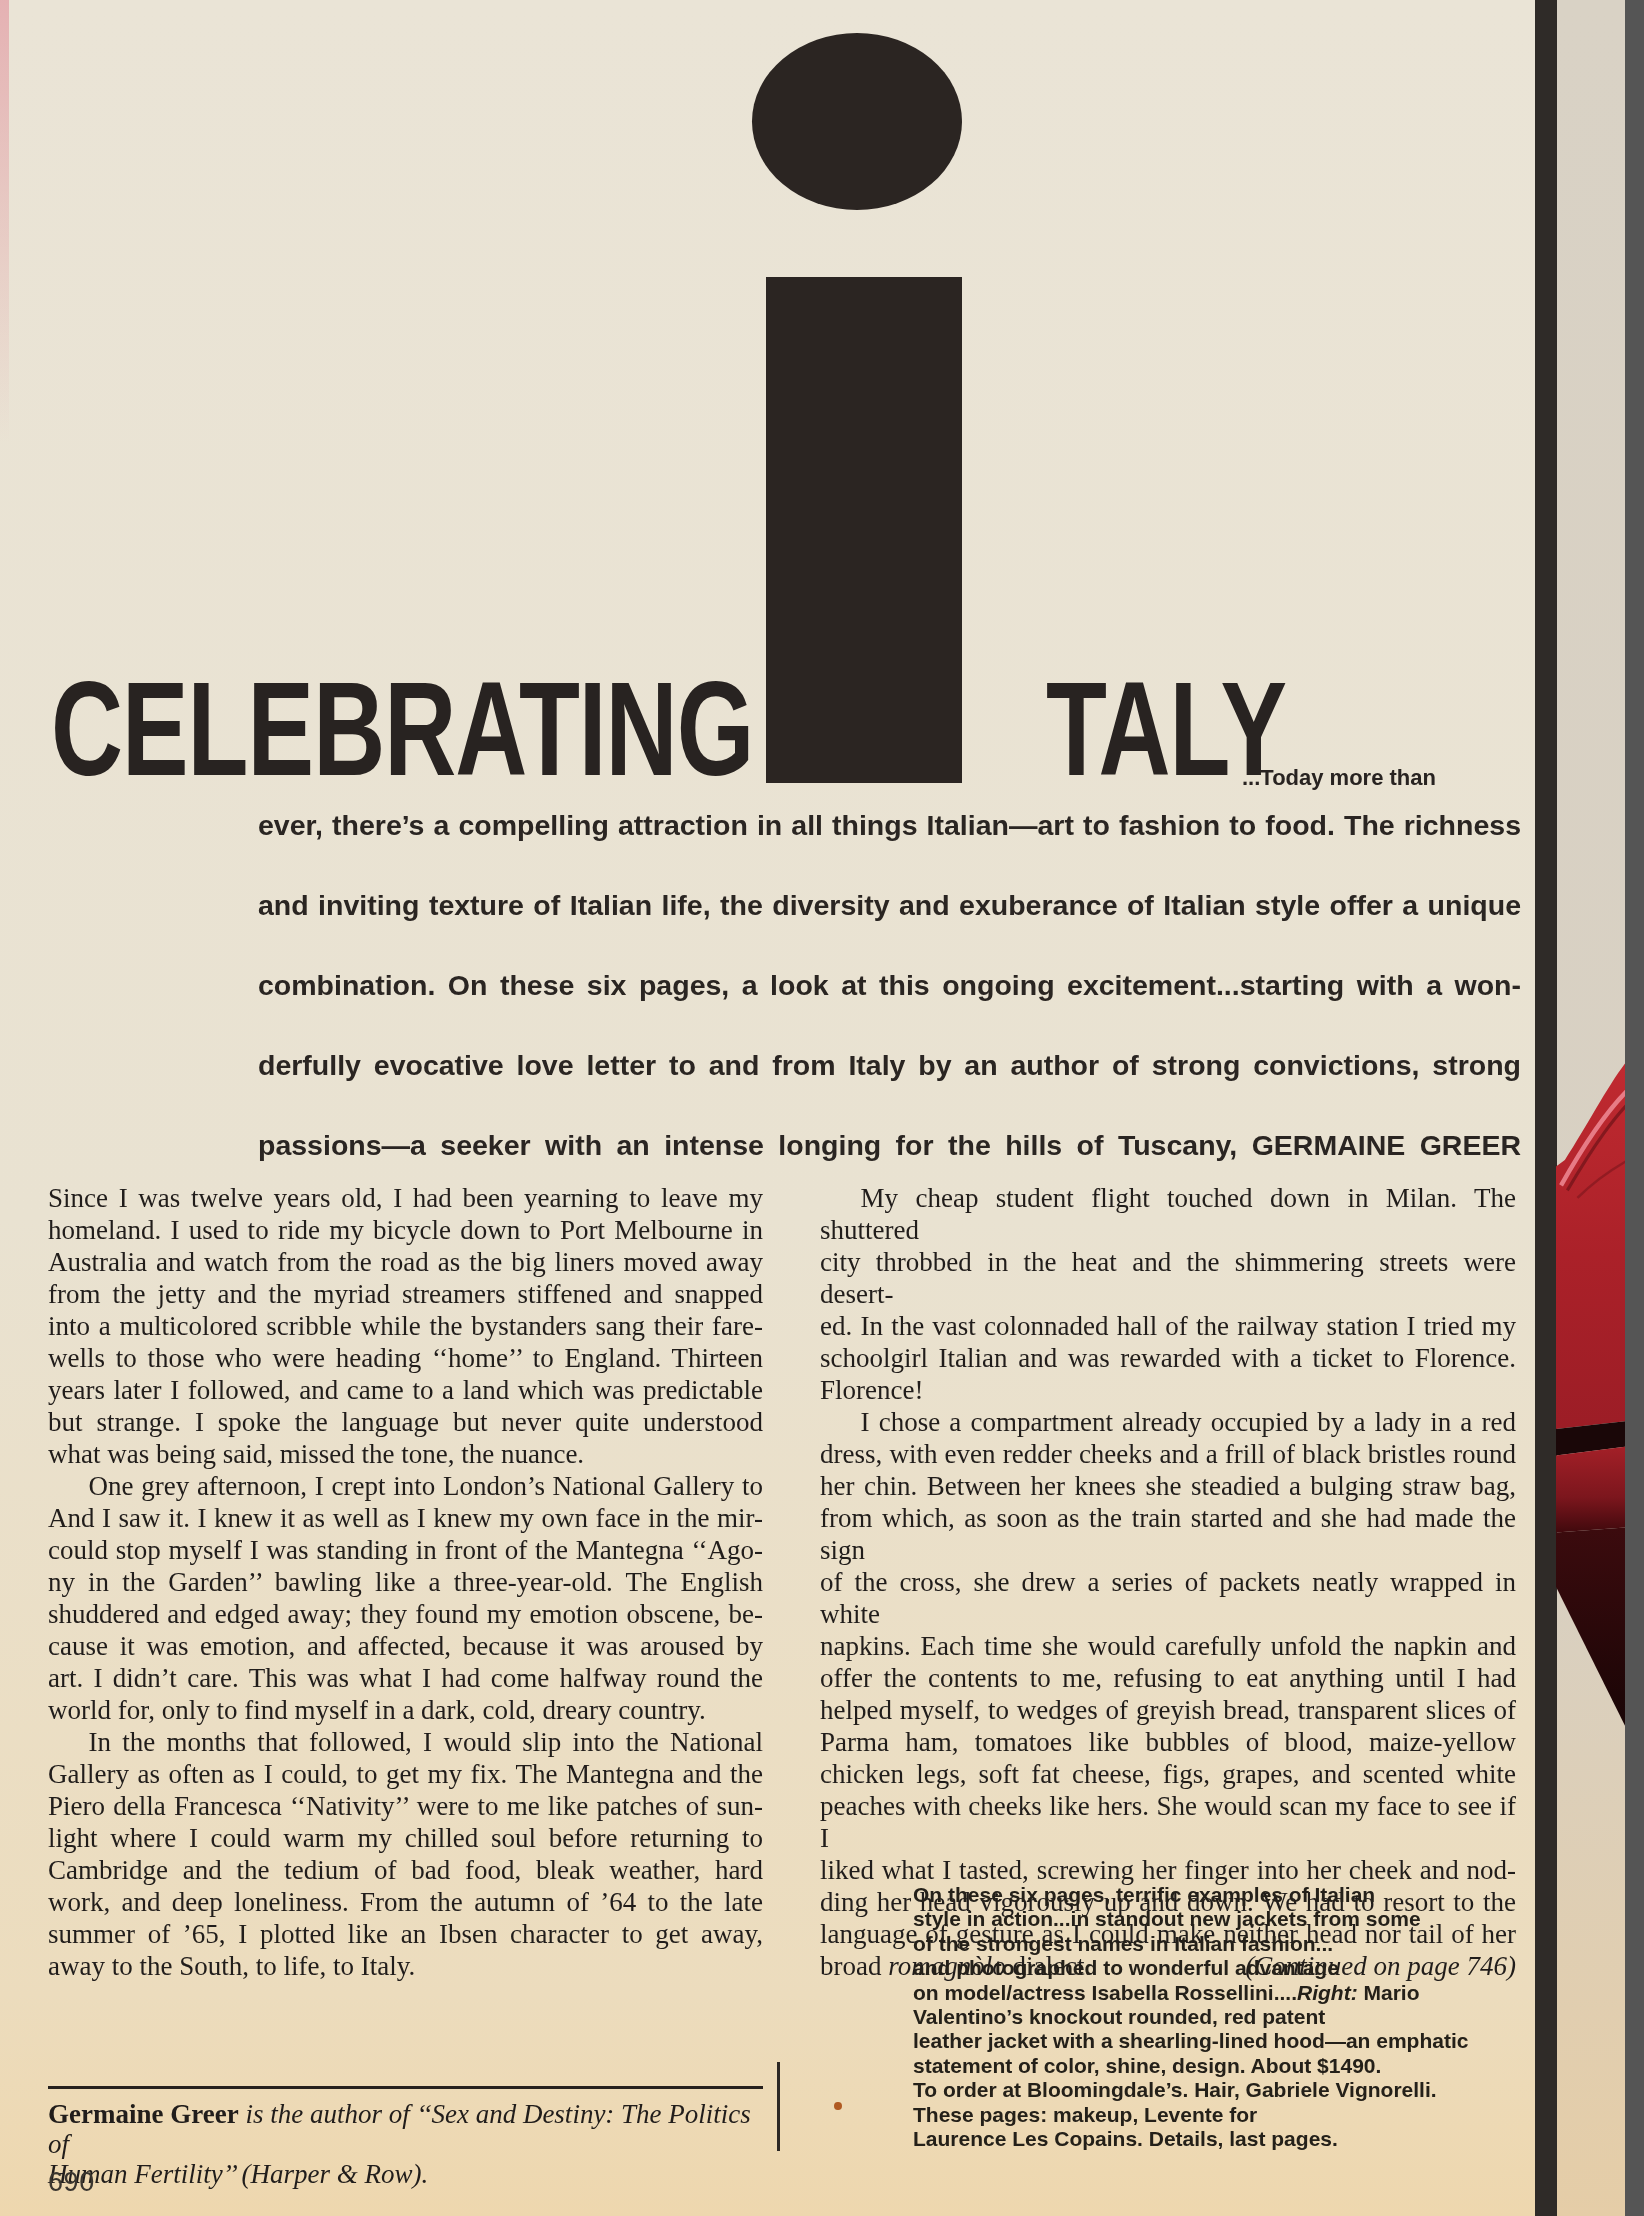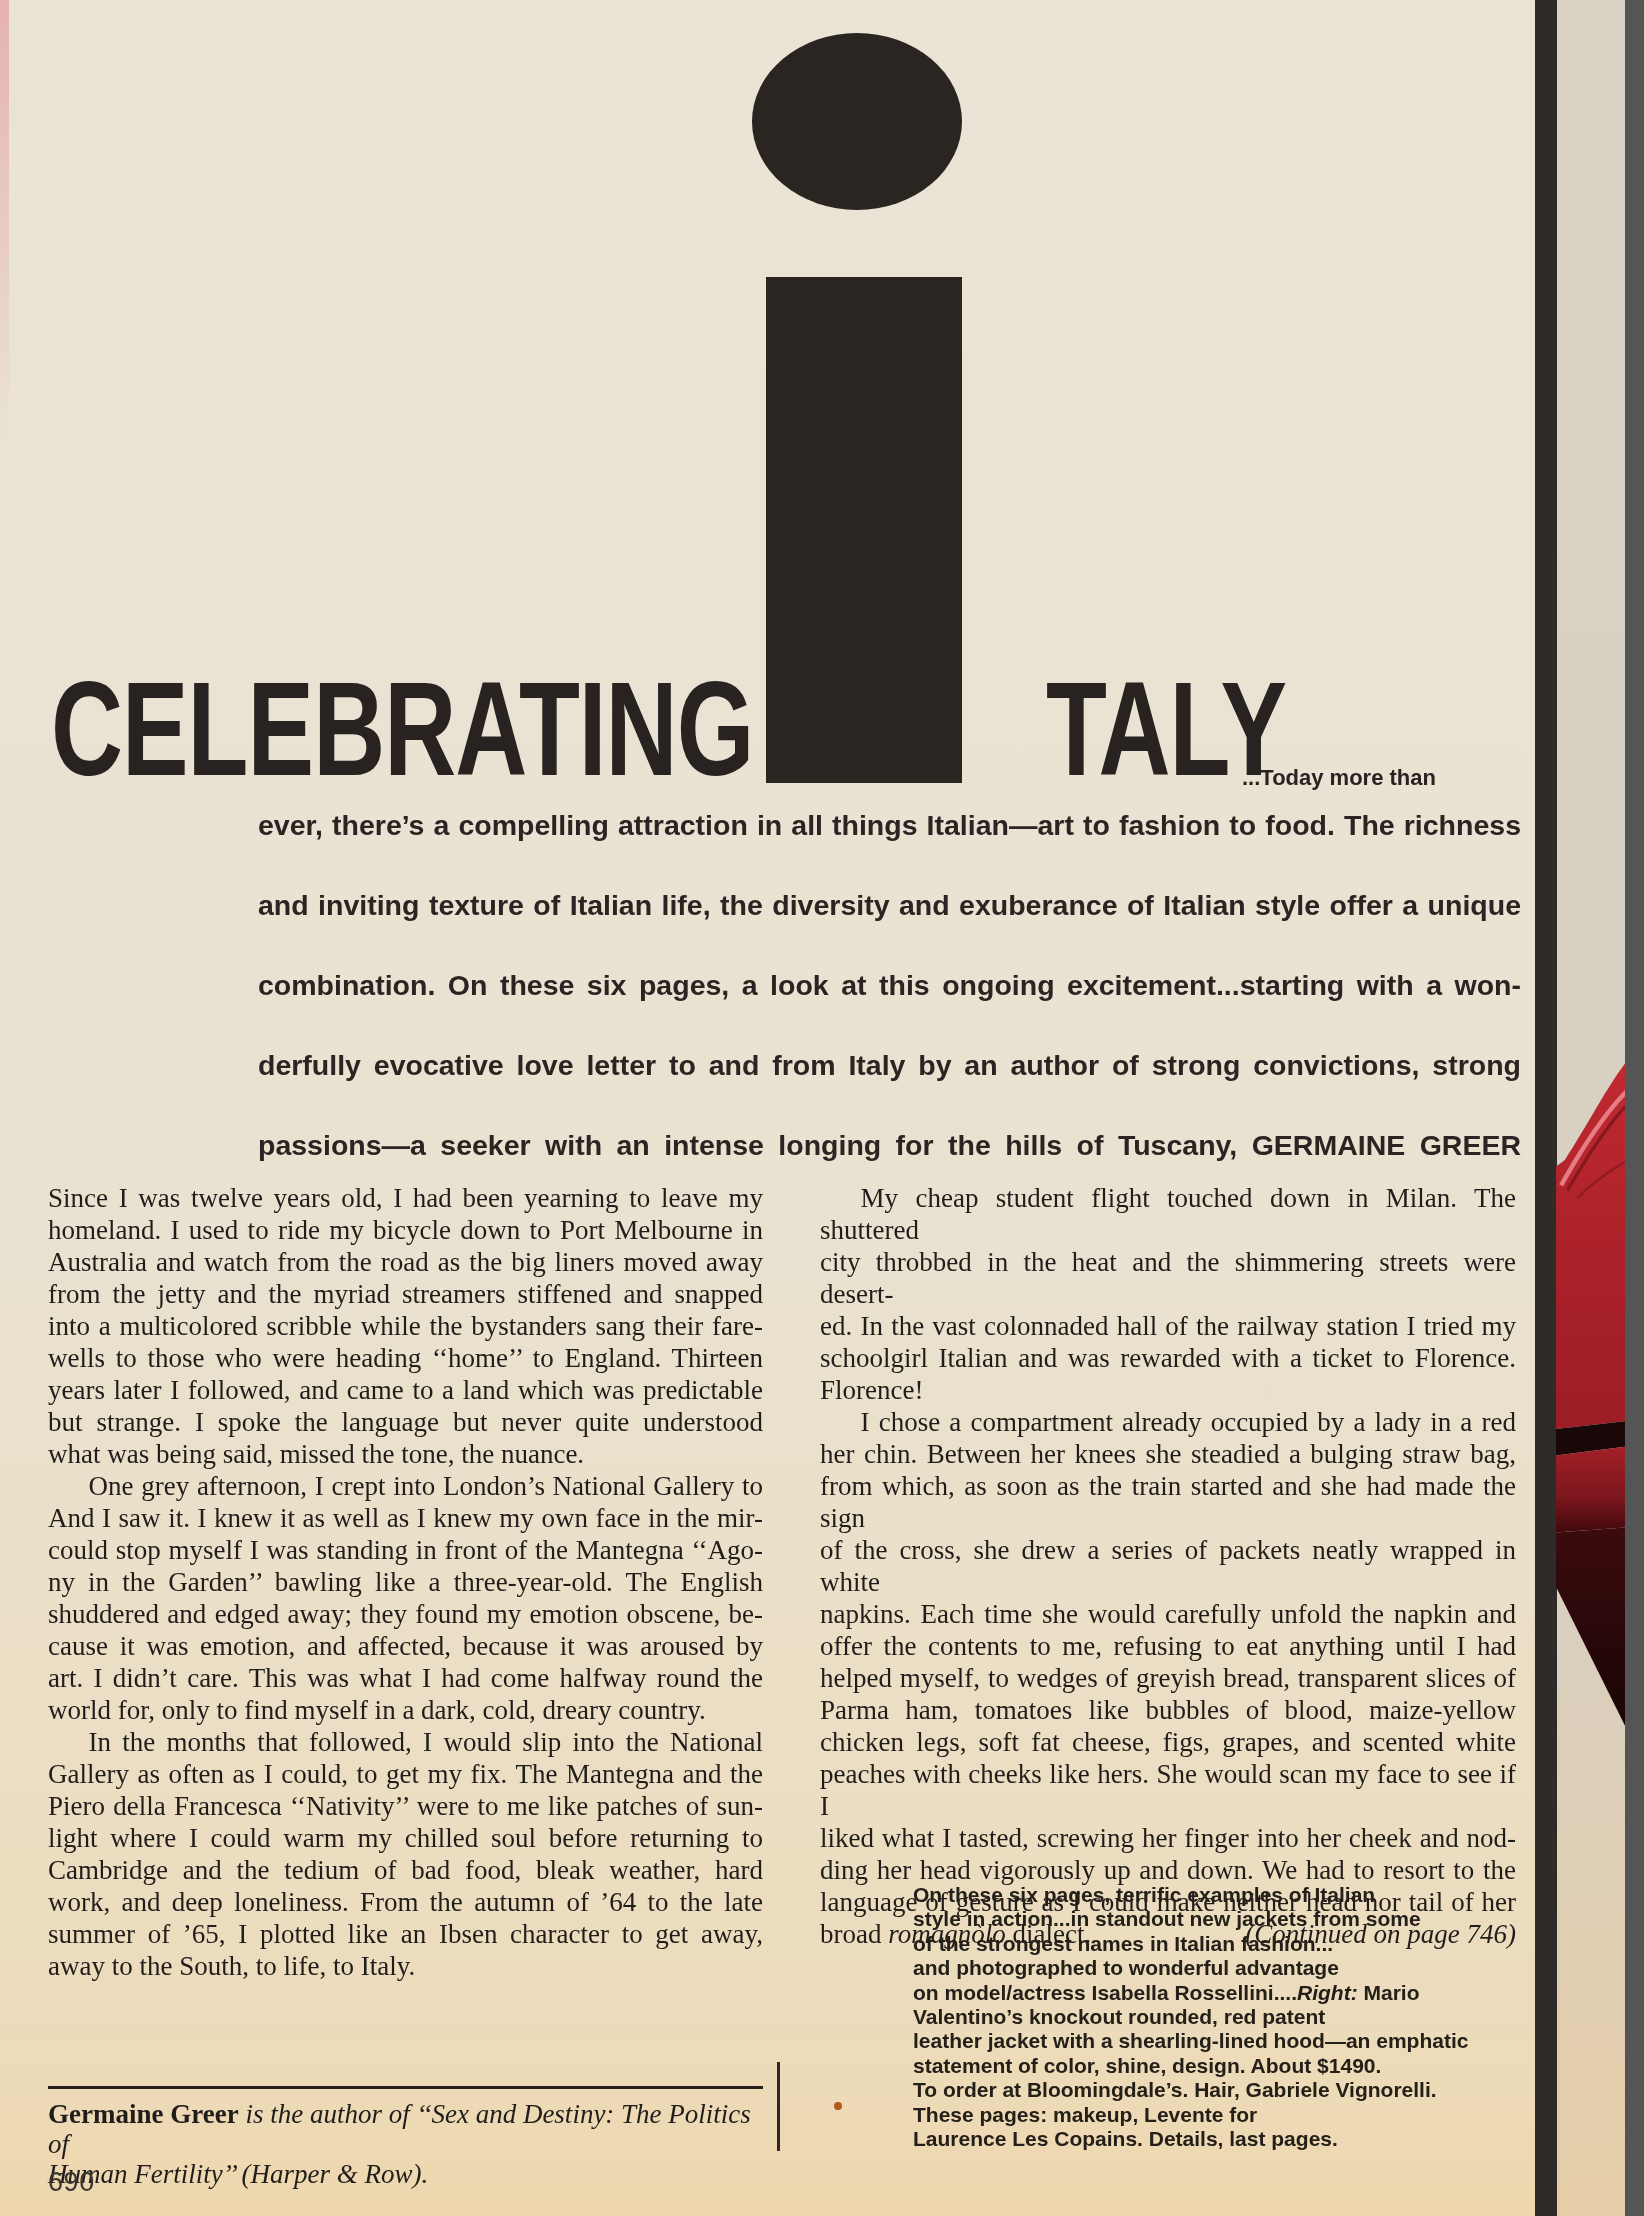--- a/index.html
+++ b/index.html
@@ -121,20 +121,21 @@
       <div class="line">summer of ’65, I plotted like an Ibsen character to get away,</div>
       <div class="line last"><span>away to the South, to life, to Italy.</span></div>
     </div>
   <div class="col" style="left:820px;top:1182px;width:696px;">
       <div class="line indent"><span>My cheap student flight touched down in Milan. The shuttered</span></div>
       <div class="line">city throbbed in the heat and the shimmering streets were desert-</div>
       <div class="line">ed. In the vast colonnaded hall of the railway station I tried my</div>
       <div class="line">schoolgirl Italian and was rewarded with a ticket to Florence.</div>
       <div class="line last"><span>Florence!</span></div>
       <div class="line indent"><span>I chose a compartment already occupied by a lady in a red</span></div>
+      <div class="line">dress, with even redder cheeks and a frill of black bristles round</div>
       <div class="line">her chin. Between her knees she steadied a bulging straw bag,</div>
       <div class="line">from which, as soon as the train started and she had made the sign</div>
       <div class="line">of the cross, she drew a series of packets neatly wrapped in white</div>
       <div class="line">napkins. Each time she would carefully unfold the napkin and</div>
       <div class="line">offer the contents to me, refusing to eat anything until I had</div>
       <div class="line">helped myself, to wedges of greyish bread, transparent slices of</div>
       <div class="line">Parma ham, tomatoes like bubbles of blood, maize-yellow</div>
       <div class="line">chicken legs, soft fat cheese, figs, grapes, and scented white</div>
       <div class="line">peaches with cheeks like hers. She would scan my face to see if I</div>
       <div class="line">liked what I tasted, screwing her finger into her cheek and nod-</div>

